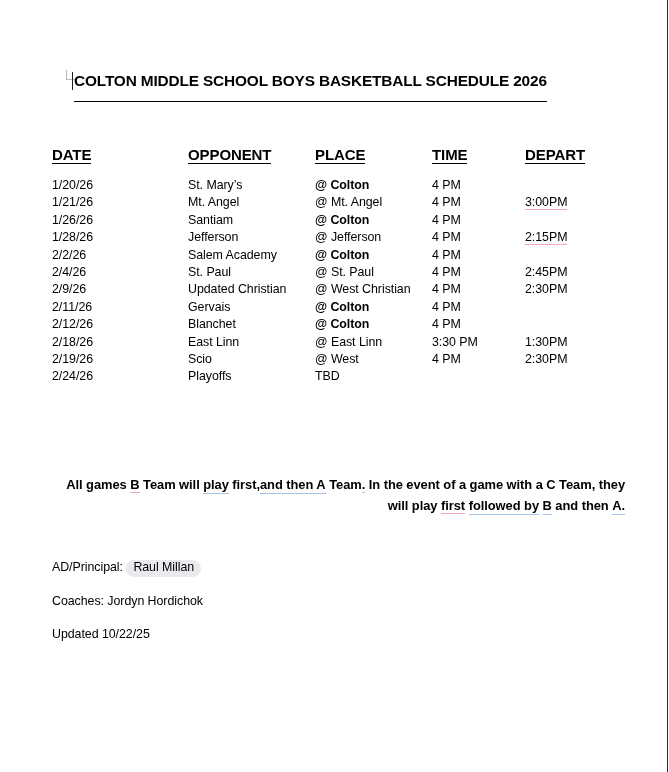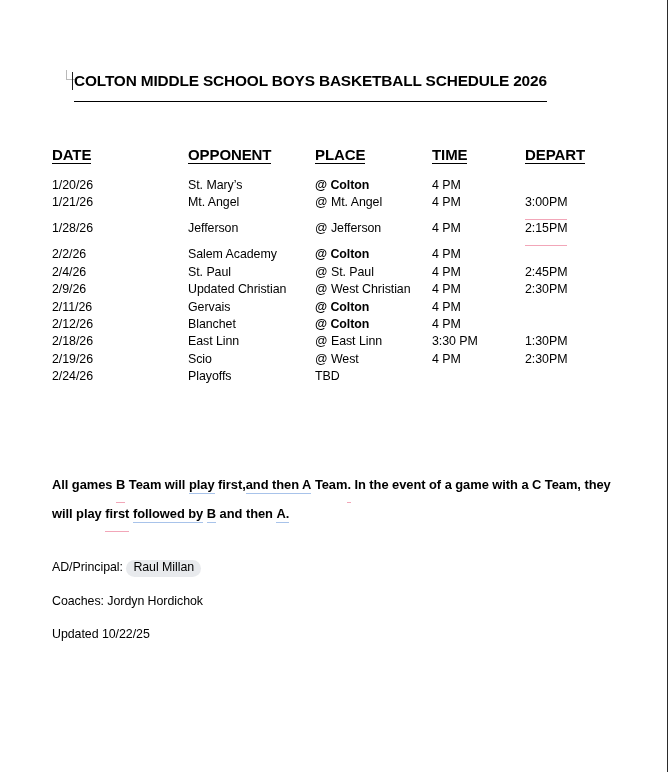--- a/index.html
+++ b/index.html
@@ -110,21 +110,21 @@
   tbody tr { height: 17.4px; }
   tbody tr:first-child td { padding-top: 3px; margin-top: 24px; }
 
   .home { font-weight: bold; }
   .depart-cell { text-align: left; padding-left: 0; }
   .depart-pad  { padding-left: 12px; }
 
   
   .sp-red {
     border-bottom: 1.8px solid #f2a6b8;
-    padding-bottom: 10px;
+    padding-bottom: 0;
     display: inline-block;
     line-height: 14px;
   }
   .sp-blue {
     border-bottom: 1.8px solid #a8c3ea;
     padding-bottom: 0.5px;
     display: inline-block;
     line-height: 14px;
   }
 
@@ -140,20 +140,21 @@
   }
   #note-teams {
     position: absolute;
     left: 52px;
     top: 474px;
     width: 573px;
     font-size: 12.9px;
     font-weight: bold;
     line-height: 21px;
     letter-spacing: -0.05px;
+    text-align: right;
   }
 
   #footer-block {
     position: absolute;
     left: 52px;
     top: 559px;
     font-size: 12.4px;
     line-height: 17px;
     letter-spacing: -0.05px;
   }
@@ -200,20 +201,27 @@
           <td class="col-depart depart-cell depart-pad"></td>
         </tr>
         <tr>
           <td class="col-date">1/21/26</td>
           <td class="col-opp">Mt. Angel</td>
           <td class="col-place">@ Mt. Angel</td>
           <td class="col-time">4 PM</td>
           <td class="col-depart depart-cell"><span class="sp-red">3:00PM</span></td>
         </tr>
         <tr>
+          <td class="col-date">1/26/26</td>
+          <td class="col-opp">Santiam</td>
+          <td class="col-place home">@ Colton</td>
+          <td class="col-time">4 PM</td>
+          <td class="col-depart depart-cell depart-pad"></td>
+        </tr>
+        <tr>
           <td class="col-date">1/28/26</td>
           <td class="col-opp">Jefferson</td>
           <td class="col-place">@ Jefferson</td>
           <td class="col-time">4 PM</td>
           <td class="col-depart depart-cell"><span class="sp-red">2:15PM</span></td>
         </tr>
         <tr>
           <td class="col-date">2/2/26</td>
           <td class="col-opp">Salem Academy</td>
           <td class="col-place home">@ Colton</td>

